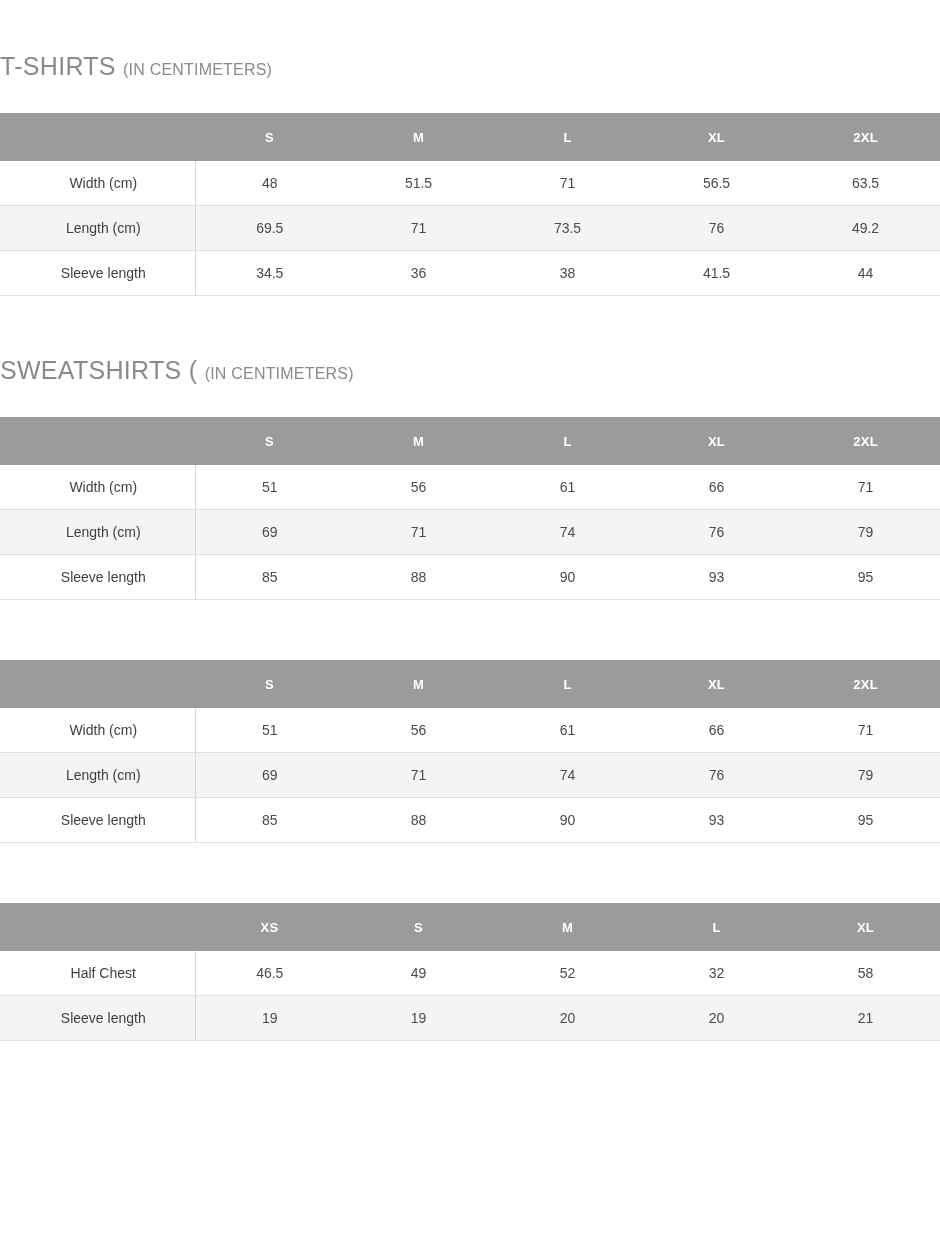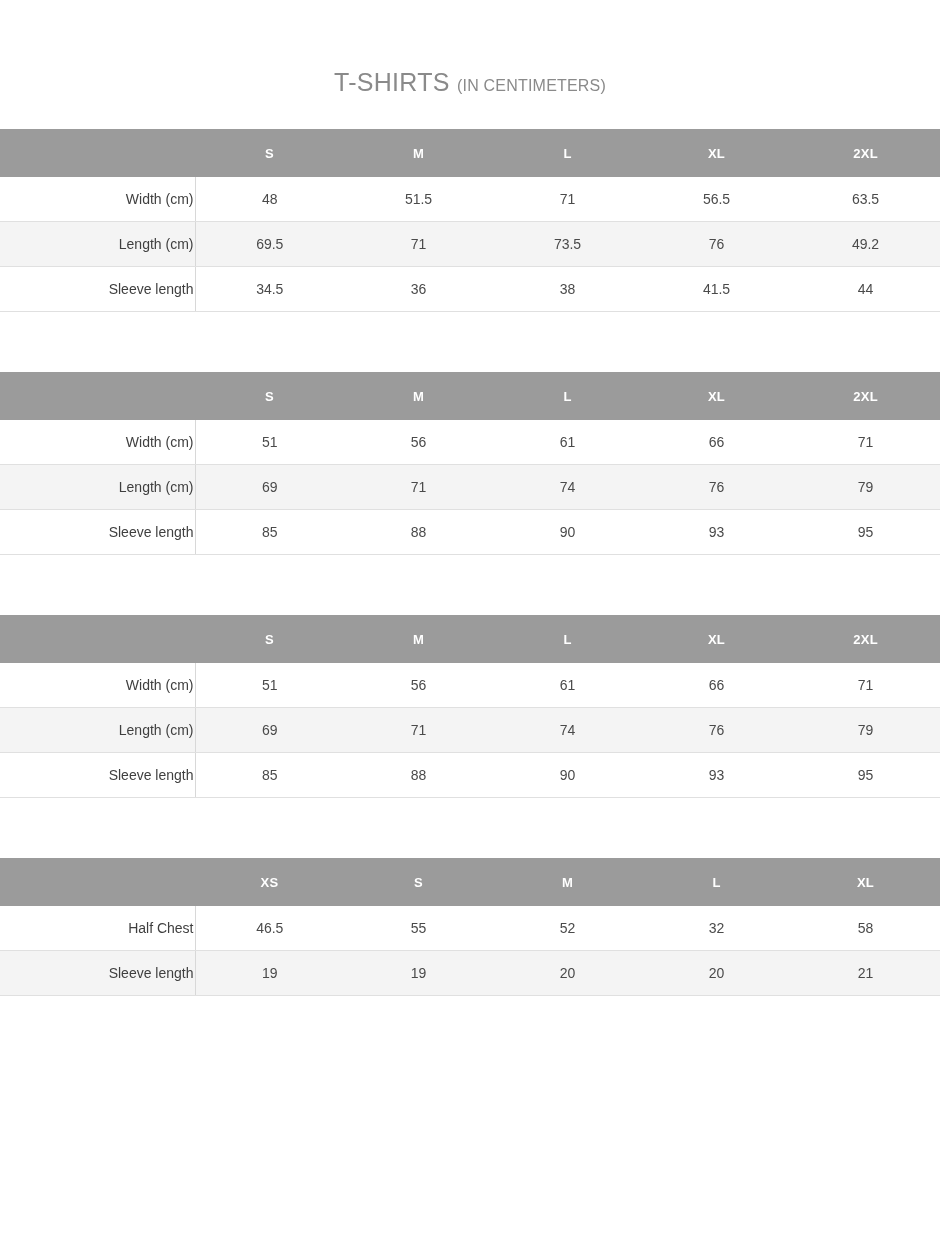--- a/index.html
+++ b/index.html
@@ -16,27 +16,27 @@
   }
   .page {
     width: 940px;
     box-sizing: border-box;
     padding-top: 52px;
   }
   .section {
     margin-bottom: 0;
   }
   .section-title {
-    text-align: center;
+    text-align: left;
     font-size: 25px;
     font-weight: 400;
     color: #8a8a8a;
     letter-spacing: 0.3px;
-    margin: 16px;
-    padding: 0 0 16px 0;
+    margin: 0;
+    padding: 0 0 32px 0;
     white-space: nowrap;
   }
   .section-title .unit {
     font-size: 16px;
     color: #8a8a8a;
     letter-spacing: 0.2px;
   }
   table.size-table {
     width: 940px;
     border-collapse: collapse;
@@ -57,21 +57,21 @@
   }
   table.size-table tbody td {
     height: 42px;
     font-size: 14px;
     text-align: center;
     color: #4a4a4a;
     border-bottom: 1px solid #e0e0e0;
     border-right: none;
   }
   table.size-table tbody td.row-label {
-    text-align: right;
+    text-align: center;
     padding-left: 13px;
     border-right: 1px solid #d8d8d8;
     color: #3f3f3f;
   }
   table.size-table tbody tr:nth-child(even) td {
     background: #f4f4f4;
   }
   table.size-table tbody tr:nth-child(odd) td {
     background: #ffffff;
   }
@@ -127,20 +127,21 @@
               <td>36</td>
               <td>38</td>
               <td>41.5</td>
               <td>44</td>
             </tr>
           </tbody>
         </table>
       </div>
       <div class="spacer-lg"></div>
       <div class="section">
+        <h2 class="section-title"><span>SWEATSHIRTS (</span> <span class="unit">(IN CENTIMETERS)</span></h2>
         <table class="size-table">
           <colgroup>
             <col class="label-width">
             <col>
             <col>
             <col>
             <col>
             <col>
           </colgroup>
           <thead>
@@ -248,21 +249,21 @@
               <th>S</th>
               <th>M</th>
               <th>L</th>
               <th>XL</th>
             </tr>
           </thead>
           <tbody>
             <tr>
               <td class="row-label">Half Chest</td>
               <td>46.5</td>
-              <td>55</td>
+              <td>49</td>
               <td>52</td>
               <td>32</td>
               <td>58</td>
             </tr>
             <tr>
               <td class="row-label">Sleeve length</td>
               <td>19</td>
               <td>19</td>
               <td>20</td>
               <td>20</td>

